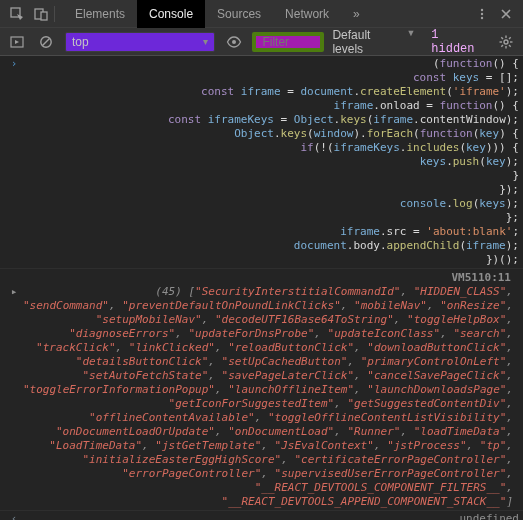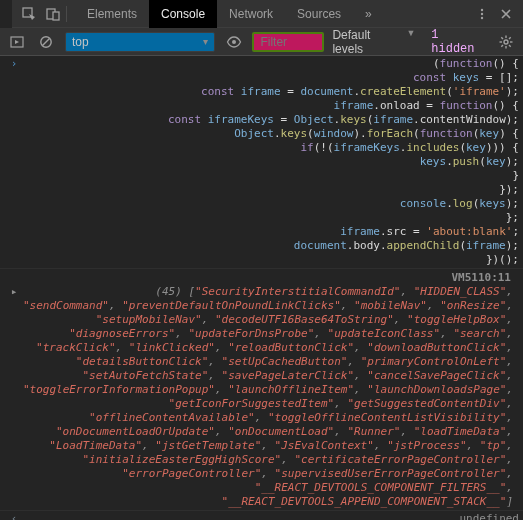--- a/index.html
+++ b/index.html
@@ -11,21 +11,20 @@
     color: #d9d9d9;
   }
   .toolbar {
     display: flex;
     align-items: center;
     height: 28px;
     background: #333333;
     border-bottom: 1px solid #3d3d3d;
     padding: 0 6px;
     gap: 2px;
-    margin-left: 12px;
   }
   .tb-icon {
     width: 22px; height: 22px;
     display: flex; align-items: center; justify-content: center;
     color: #9f9f9f;
   }
   .tabs { display: flex; align-items: stretch; height: 28px; margin-left: 6px; }
   .tab {
     padding: 0 12px;
     display: flex; align-items: center;
@@ -41,37 +40,37 @@
     align-items: center;
     height: 28px;
     background: #333333;
     border-bottom: 1px solid #4a4a4a;
     padding: 0 6px;
     gap: 8px;
   }
   .ctx {
     flex: 0 0 150px;
     height: 20px;
-    background: #0369a1;
+    background: #6d28d9;
     border: 1px solid #3d3d3d;
     border-radius: 2px;
     display: flex; align-items: center;
     padding: 0 6px;
     color: #c4c4c4;
     font-family: Helvetica, Arial, sans-serif;
     font-size: 12px;
     position: relative;
   }
   .ctx::after {
     content: "▾"; position: absolute; right: 6px; color: #8a8a8a; font-size: 10px;
   }
   .filter {
     width: 72px; height: 20px;
-    background: #be185d;
-    border: 2px solid #4d7c0f;
+    background: #a21caf;
+    border: 4px solid #4d7c0f;
     border-radius: 2px;
     padding: 0 6px;
     color: #c4c4c4;
     font-family: Helvetica, Arial, sans-serif;
     font-size: 12px;
     outline: none;
   }
   .levels {
     color: #c4c4c4;
     font-family: Helvetica, Arial, sans-serif;
@@ -137,22 +136,22 @@
   <div class="tb-icon">
     <svg width="14" height="14" viewBox="0 0 14 14">
         <rect x="1" y="2" width="8" height="10" fill="none" stroke="#9f9f9f" stroke-width="1.3"></rect>
         <rect x="7" y="5" width="6" height="8" fill="#333" stroke="#9f9f9f" stroke-width="1.3"></rect>
       </svg>
   </div>
   <div class="vdiv"></div>
   <div class="tabs">
     <div class="tab">Elements</div>
     <div class="tab active">Console</div>
+    <div class="tab">Sources</div>
     <div class="tab">Network</div>
-    <div class="tab">Sources</div>
     <div class="tab">»</div>
   </div>
   <div class="spacer"></div>
   <div class="tb-icon">
     <svg width="14" height="14" viewBox="0 0 14 14">
         <circle cx="7" cy="3" r="1.2" fill="#9f9f9f"></circle>
         <circle cx="7" cy="7" r="1.2" fill="#9f9f9f"></circle>
         <circle cx="7" cy="11" r="1.2" fill="#9f9f9f"></circle>
       </svg>
   </div>

